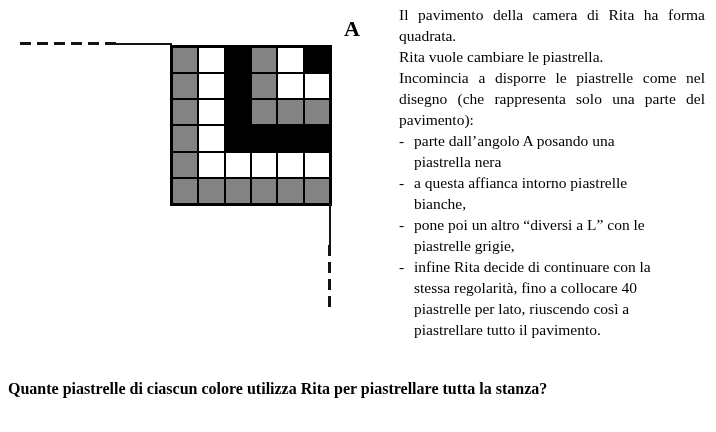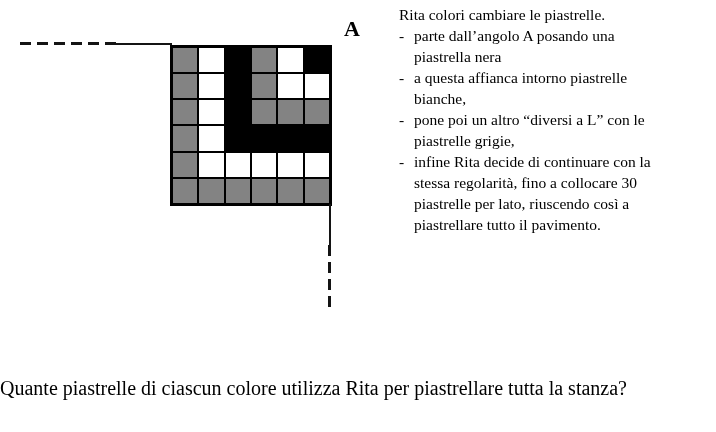--- a/index.html
+++ b/index.html
@@ -55,22 +55,22 @@
     font-size: 15.5px; line-height: 21px;
   }
   .text-col p { text-align: justify; }
   .bullets { list-style: none; }
   .bullets li { display: flex; align-items: flex-start; }
   .bullets .marker { width: 15px; flex: 0 0 15px; }
   .bullets .b-text { white-space: pre-line; flex: 1; }
 
   
   .questions {
-    position: absolute; left: 0; top: 375px; width: 704px;
-    font-weight: normal; font-size: 20px; line-height: 27.5px;
+    position: absolute; left: 8px; top: 375px; width: 704px;
+    font-weight: bold; font-size: 16px; line-height: 27.5px;
   }
 </style>
 </head>
 <body>
 
 <div class="page">
 
   <div class="diagram">
     <div class="h-dash"></div>
     <div class="h-solid"></div>
@@ -111,41 +111,43 @@
         <div class="cell" style="background: rgb(131, 131, 131);"></div>
         <div class="cell" style="background: rgb(131, 131, 131);"></div>
         <div class="cell" style="background: rgb(131, 131, 131);"></div>
         <div class="cell" style="background: rgb(131, 131, 131);"></div>
       </div>
     <div class="v-solid"></div>
     <div class="v-dash"></div>
   </div>
 
   <div class="text-col">
-    <p>Rita colori cambiare le piastrelle.</p>
+    <p>Il pavimento della camera di Rita ha forma quadrata.</p>
+    <p>Rita vuole cambiare le piastrella.</p>
+    <p>Incomincia a disporre le piastrelle come nel disegno (che rappresenta solo una parte del pavimento):</p>
     <ul class="bullets">
       <li>
         <span class="marker">-</span>
         <span class="b-text">parte dall’angolo A posando una
 piastrella nera</span>
       </li>
       <li>
         <span class="marker">-</span>
         <span class="b-text">a questa affianca intorno piastrelle
 bianche,</span>
       </li>
       <li>
         <span class="marker">-</span>
         <span class="b-text">pone poi un altro “diversi a L” con le
 piastrelle grigie,</span>
       </li>
       <li>
         <span class="marker">-</span>
         <span class="b-text">infine Rita decide di continuare con la
-stessa regolarità, fino a collocare 30
+stessa regolarità, fino a collocare 40
 piastrelle per lato, riuscendo così a
 piastrellare tutto il pavimento.</span>
       </li>
     </ul>
   </div>
 
   <div class="questions">
     <div>Quante piastrelle di ciascun colore utilizza Rita per piastrellare tutta la stanza?</div>
   </div>
 

